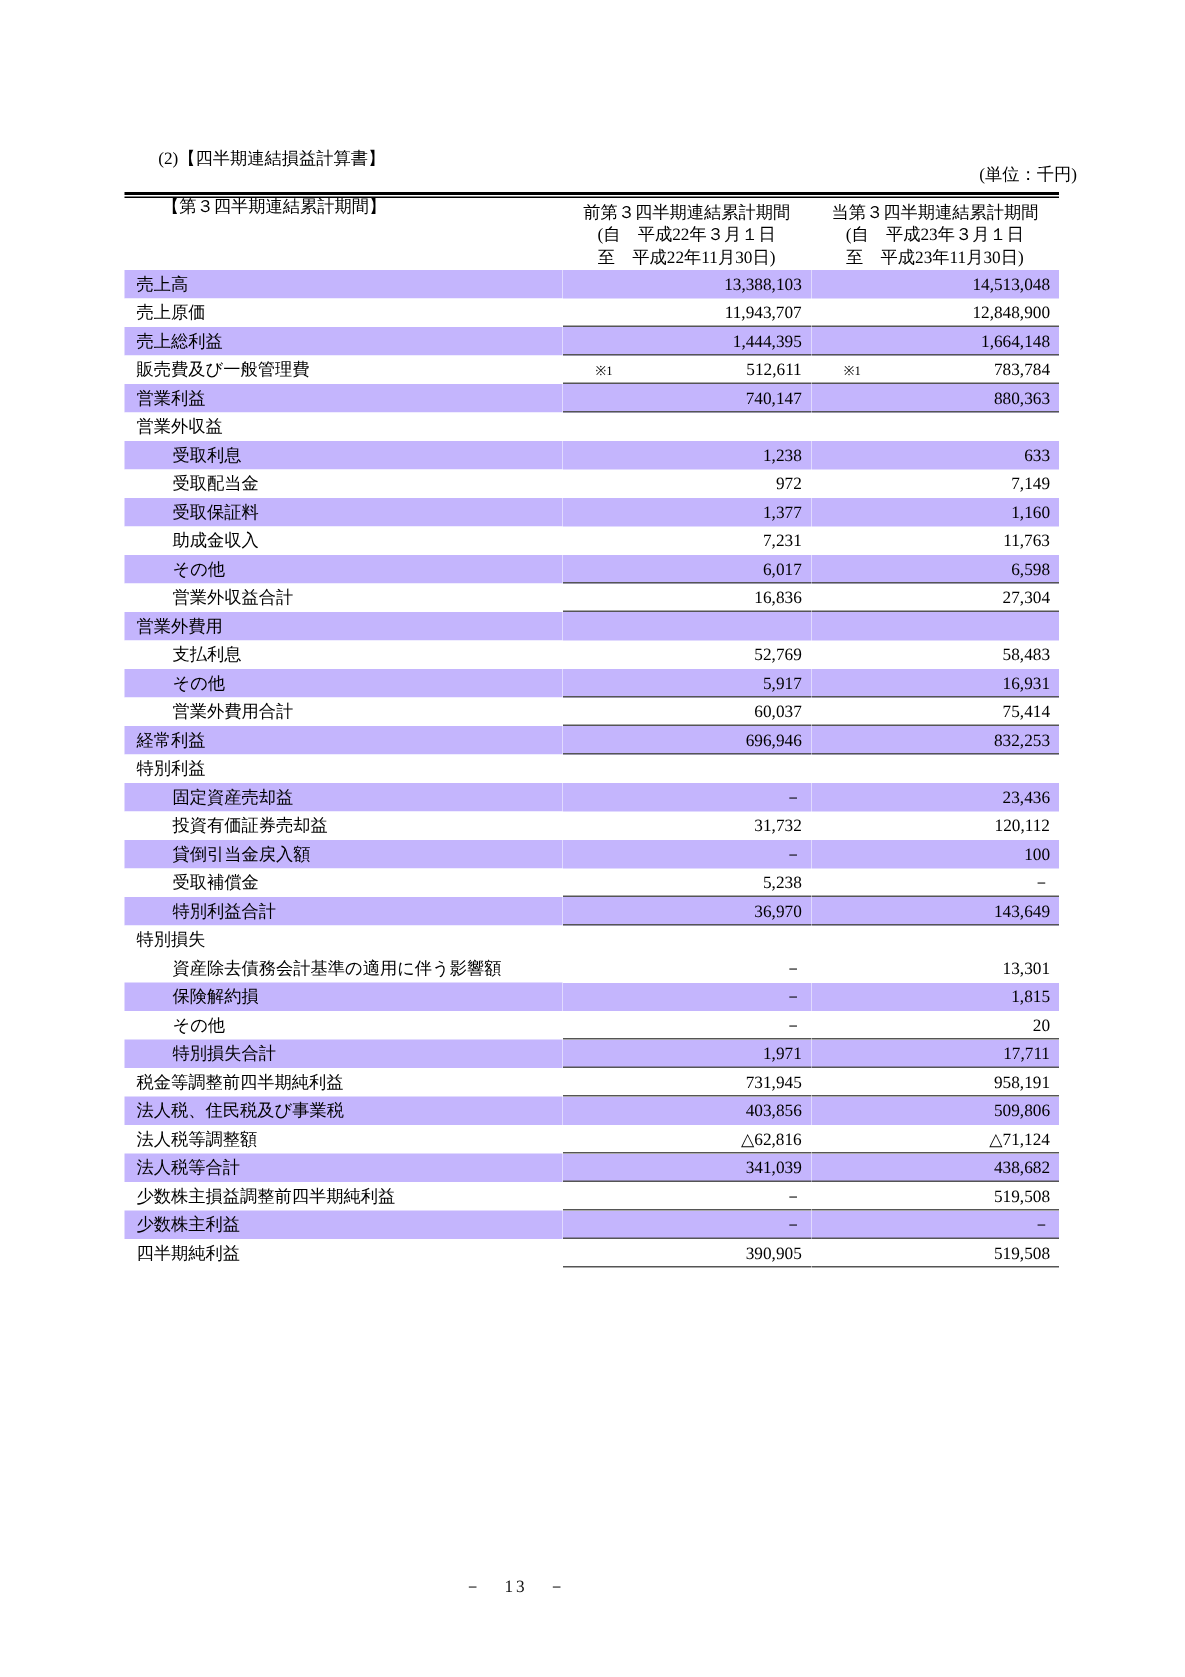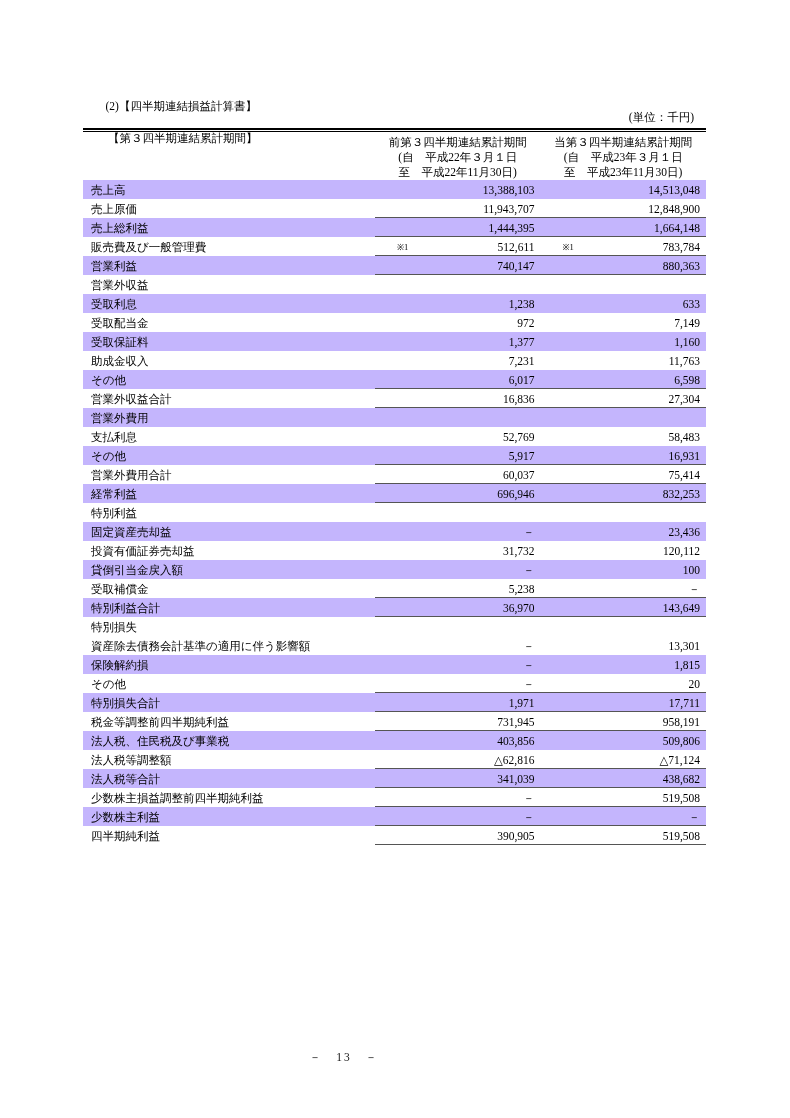--- a/index.html
+++ b/index.html
@@ -31,21 +31,21 @@
     top: 82px;
     font-size: 11.5px;
     line-height: 16px;
     white-space: pre;
   }
   .doc-heading .l2 { padding-left: 14px; display: block; }
 
   
   .unit-note {
     position: absolute;
-    right: 96px;
+    right: 72px;
     top: 110px;
     font-size: 11.5px;
     line-height: 14px;
   }
 
   
   .stmt {
     position: absolute;
     left: 83px;
     top: 128px;
@@ -89,21 +89,21 @@
   
   tr.band td { background: #c4b5fd; }
   tr.plain td { background: #ffffff; }
 
   td.label {
     padding: 2.5px 0 2.5px 8px;
     white-space: nowrap;
     font-size: 11.5px;
     line-height: 14px;
   }
-  td.label.ind1 { padding-left: 8px; }
+  td.label.ind1 { padding-left: 32px; }
 
   td.num {
     text-align: right;
     padding: 2.5px 6px 2.5px 6px;
     font-size: 11.5px;
     line-height: 14px;
     white-space: nowrap;
     position: relative;
   }
 

